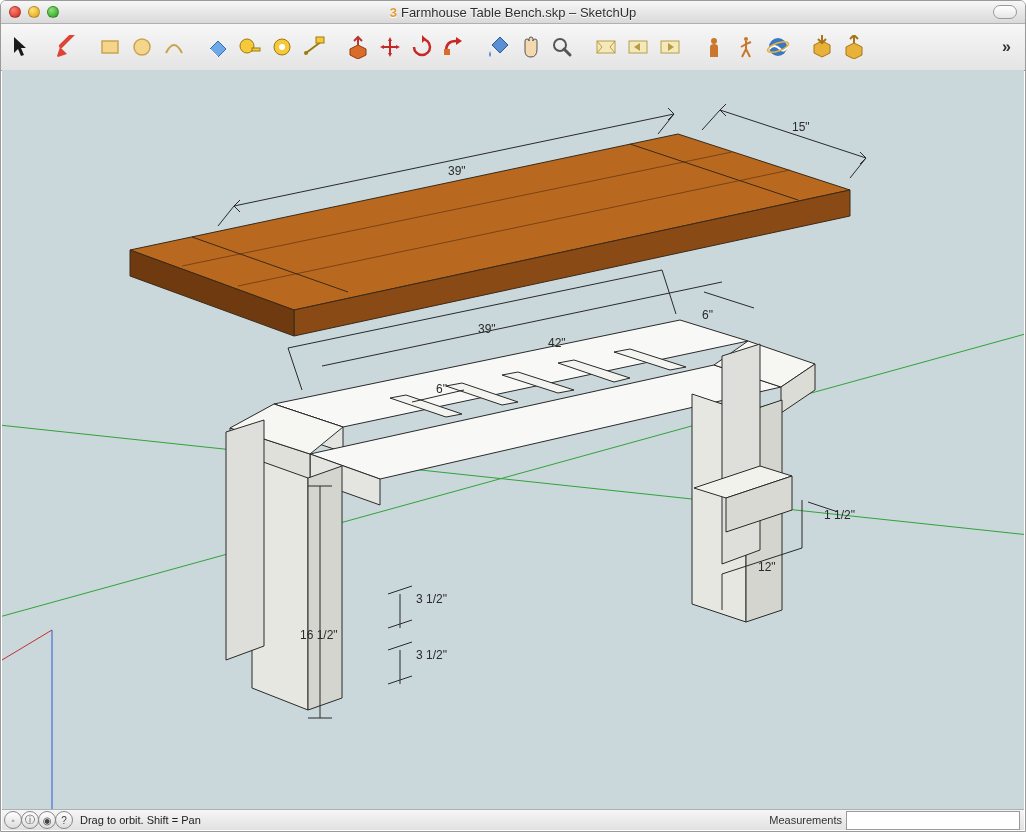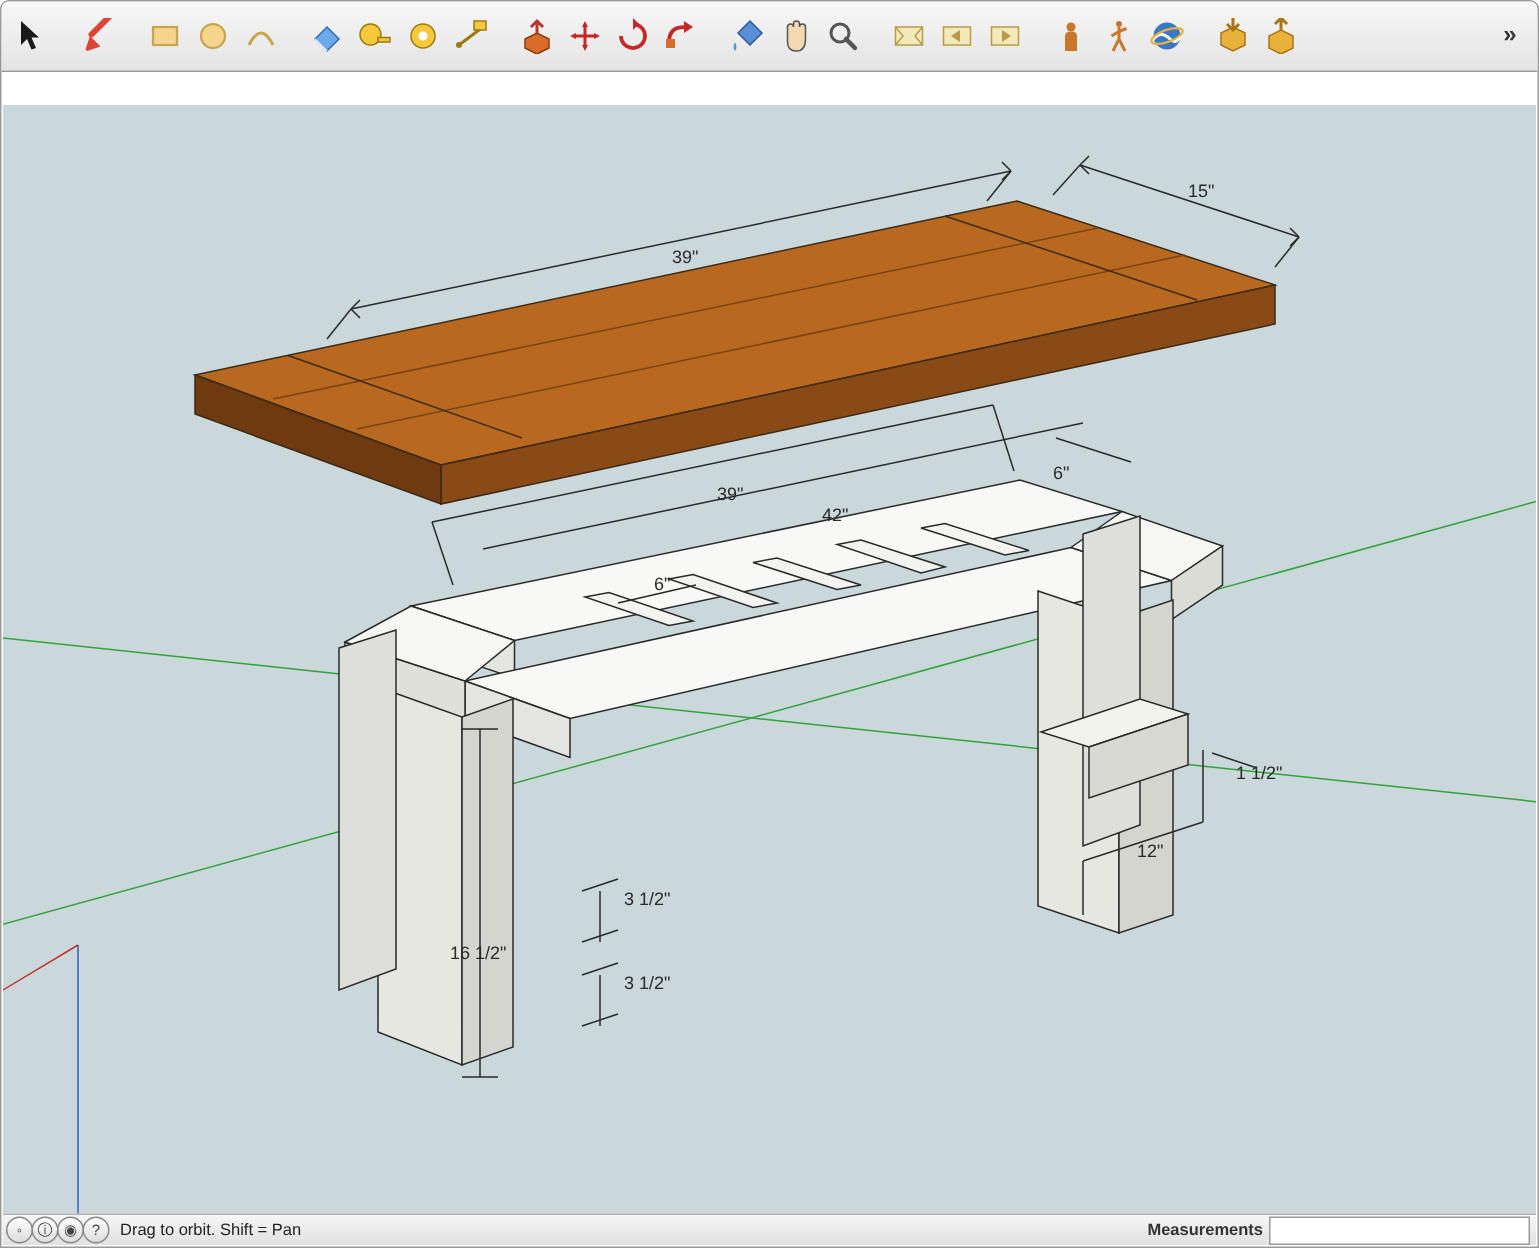--- a/index.html
+++ b/index.html
@@ -19,32 +19,43 @@
   .tool{width:30px;height:30px;display:flex;align-items:center;justify-content:center;border-radius:3px;}
   .grp-sep{width:10px;}
   .overflow{margin-left:auto;font-size:16px;font-weight:bold;color:#333;padding:0 8px;}
   
   .viewport{position:absolute;top:69px;left:1px;right:1px;bottom:22px;background:#cad7db;overflow:hidden;}
   
   .statusbar{position:absolute;left:1px;right:1px;bottom:1px;height:20px;background:linear-gradient(#f6f6f6,#e1e1e1);border-top:1px solid #b0b0b0;display:flex;align-items:center;font-size:11px;color:#222;}
   .status-icons{display:flex;gap:0;margin-left:2px;}
   .sico{width:16px;height:16px;border:1px solid #888;border-radius:50%;display:flex;align-items:center;justify-content:center;font-size:10px;color:#444;margin-right:-1px;background:linear-gradient(#fff,#ddd);}
   .status-text{margin-left:8px;}
-  .meas-label{margin-left:auto;margin-right:4px;color:#333;font-weight:bold;}
+  .meas-label{margin-left:auto;margin-right:4px;color:#333;}
   .meas-box{width:168px;height:15px;border:1px solid #9a9a9a;background:#fff;margin-right:4px;}
   
   .dim{position:absolute;font-size:12px;color:#2a2a2a;white-space:nowrap;}
   
   .tool svg{width:24px;height:24px;}
 </style>
 </head>
 <body>
 
 <div class="window">
 
+  <div class="titlebar">
+    <div class="traffic">
+      <div class="tl close"></div>
+      <div class="tl min"></div>
+      <div class="tl zoom"></div>
+    </div>
+    <div class="title">
+      <span class="sk">3</span><span>Farmhouse Table Bench.skp – SketchUp</span>
+    </div>
+    <div class="pill"></div>
+  </div>
 
   <div class="toolbar">
     <div class="tool">
       <svg viewBox="0 0 24 24">
           <path d="M4 2 L4 18 L8 14 L11 21 L14 20 L11 13 L16 13 Z" fill="#1a1a1a"></path>
         </svg>
     </div>
     <div class="grp-sep"></div>
     <div class="tool">
       <svg viewBox="0 0 24 24">

